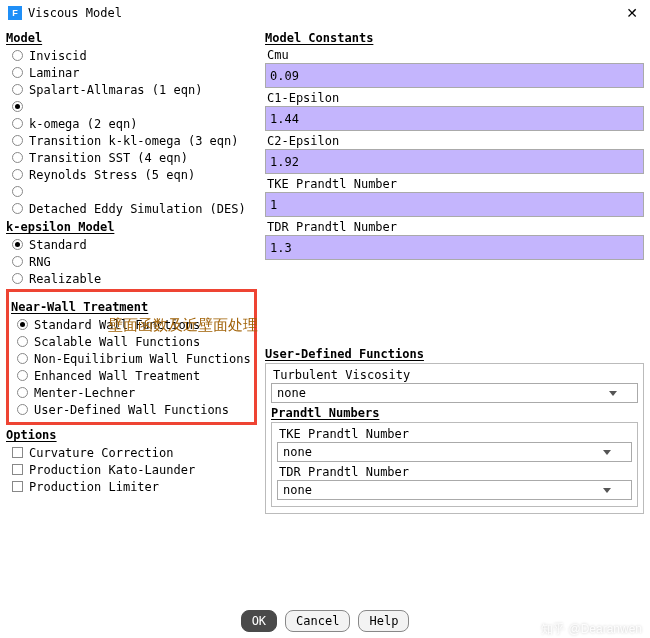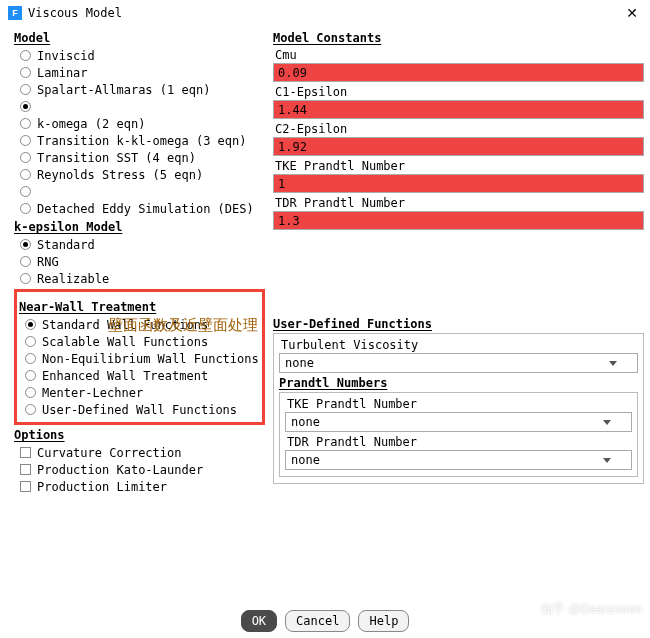--- a/index.html
+++ b/index.html
@@ -37,21 +37,21 @@
   .titlebar .close {
     width: 20px; text-align: center;
     font-family: Arial, sans-serif;
     font-size: 14px;
     cursor: pointer;
   }
   .content {
     display: flex;
     padding: 2px 6px 0 6px;
   }
-  .col-left { width: 255px; margin-left: 8px; }
+  .col-left { width: 255px; }
   .col-right { flex: 1 1 auto; padding-left: 4px; }
   .group-title {
     font-weight: bold;
     margin: 3px 0 2px 0;
     text-decoration: underline;
     text-underline-offset: 2px;
   }
   .radio-row, .check-row {
     display: flex;
     align-items: center;
@@ -80,26 +80,26 @@
     border: 1px solid #888;
     margin-right: 6px;
     flex: 0 0 auto;
     background: #fff;
   }
   .field-label {
     margin: 3px 0 1px 2px;
   }
   .text-input {
     width: 100%;
-    height: 19px;
+    height: 25px;
     border: 1px solid #aaa;
     padding: 1px 4px;
     font-family: inherit;
     font-size: 12px;
-    background: #ef4444;
+    background: #c4b5fd;
   }
   .dropdown {
     width: 100%;
     height: 20px;
     border: 1px solid #aaa;
     display: flex;
     align-items: center;
     padding: 0 20px 0 5px;
     background: #fff;
     cursor: pointer;
@@ -148,21 +148,21 @@
     cursor: pointer;
   }
   .btn.primary {
     background: #4a4a4a;
     color: #fff;
     border-color: #4a4a4a;
   }
   .watermark {
     position: absolute;
     right: 8px;
-    bottom: 20px;
+    bottom: 0;
     color: rgba(255,255,255,0.9);
     font-family: Arial, sans-serif;
     font-size: 12px;
     text-shadow: 0 0 3px rgba(0,0,0,.4);
     opacity: .6;
     display: flex;
     align-items: center;
     gap: 4px;
   }
   .watermark svg { width:14px; height:14px; opacity:.9; }

